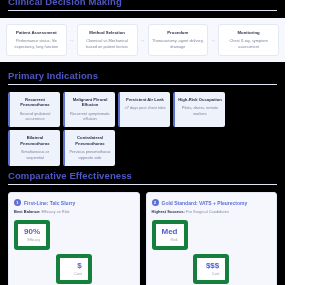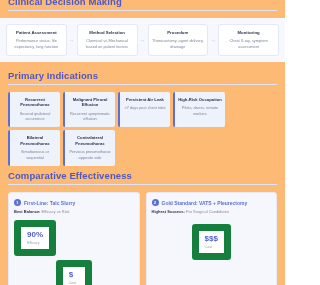--- a/index.html
+++ b/index.html
@@ -2,21 +2,21 @@
 <html><head>
 <meta charset="utf-8">
 <style>
   * { box-sizing: border-box; margin: 0; padding: 0; }
   html, body {
     width: 285px; height: 285px;
     background: #ffffff;
     font-family: "Liberation Sans", sans-serif;
     overflow: hidden;
   }
-  .page { width: 285px; height: 285px; position: relative; background: #fdba74; }
+  .page { width: 285px; height: 285px; position: relative; background: #000000; }
 
   
   .sec-title {
     color: #4f57c4;
     font-weight: bold;
     font-size: 9.5px;
     letter-spacing: 0.1px;
     padding: 0 8px;
   }
   .sec-rule {
@@ -140,24 +140,24 @@
   .cmp-sub b { color: #2c3150; }
   .metric-row {
     margin-top: 6px;
     display: flex;
     justify-content: space-between;
     gap: 5px;
   }
   .metric-row.center { justify-content: center; margin-top: 4px; }
   .metric-tile {
     background: #ffffff;
-    border: 7px solid #15803d;
+    border: 4px solid #15803d;
     border-radius: 3px;
     padding: 4px 6px 4px 6px;
-    text-align: left;
+    text-align: right;
     min-width: 36px;
   }
   .metric-value {
     font-size: 8px;
     font-weight: bold;
     color: #4f5fd0;
     line-height: 1.1;
   }
   .metric-label {
     margin-top: 1px;
@@ -276,20 +276,24 @@
       <div class="cmp-panel">
         <div class="cmp-head">
           <div class="rank-badge">2</div>
           <div class="cmp-title">Gold Standard: VATS + Pleurectomy</div>
         </div>
         <div class="cmp-sub">
           <b>Highest Success:</b>
           <span>For Surgical Candidates</span>
         </div>
         <div class="metric-row">
+          <div class="metric-tile">
+            <div class="metric-value">Med</div>
+            <div class="metric-label">Risk</div>
+          </div>
         </div>
         <div class="metric-row center">
           <div class="metric-tile">
             <div class="metric-value">$$$</div>
             <div class="metric-label">Cost</div>
           </div>
         </div>
       </div>
 
     </div>

